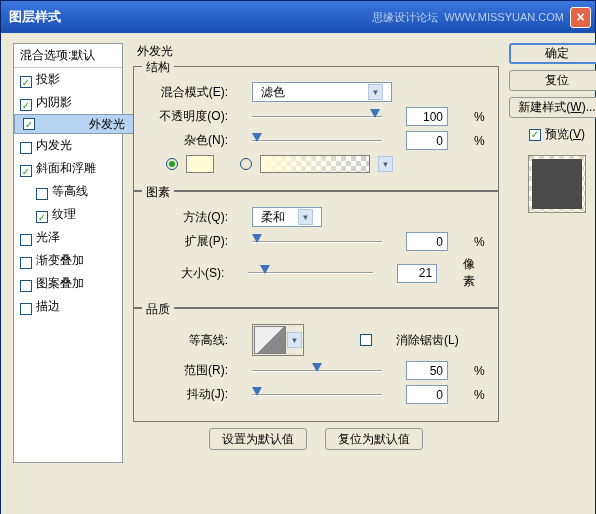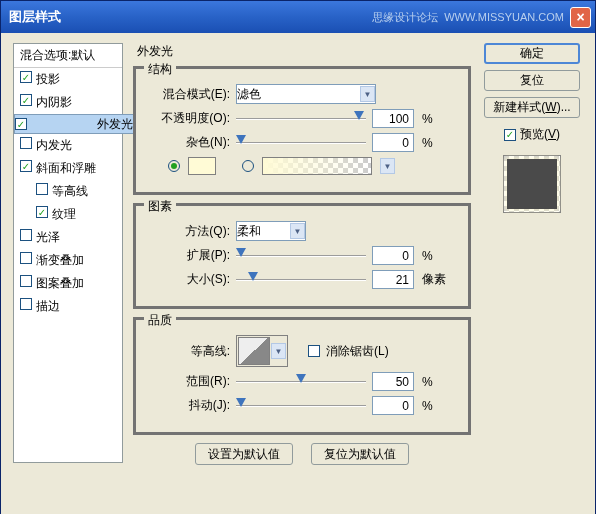--- a/index.html
+++ b/index.html
@@ -6,31 +6,31 @@
 body{background:#ece9d8;width:596px;height:514px;overflow:hidden}
 .window{width:596px;height:514px;border:1px solid #0a246a}
 .titlebar{height:27px;background:linear-gradient(#3b77dd,#2862c7 50%,#1a4fb3);display:flex;align-items:center;padding:16px 4px;color:#fff;font-weight:bold}
 .titlebar .title{flex:1;padding-left:4px;font-size:13px}
 .titlebar .hdr-right{color:#b8cfee;font-size:11px;margin-right:6px;font-weight:normal}
 .close-btn{width:21px;height:21px;background:#e16547;border:1px solid #fff;border-radius:3px;display:flex;align-items:center;justify-content:center;color:#fff;font-weight:bold;font-size:14px}
 .client{display:flex;padding:10px 12px;gap:10px;height:485px;background:#ece9d8}
 .left-col{width:110px}
 .styles-hdr{border:1px solid #919b9c;border-bottom:none;padding:3px 6px;background:#ece9d8}
 .style-list{border:1px solid #919b9c;background:#fff;height:420px}
-.style-item{padding:3px 6px;display:flex;align-items:flex-start;gap:4px;cursor:default}
+.style-item{padding:3px 6px;display:flex;align-items:flex-end;gap:4px;cursor:default}
 .style-item.blend{border-bottom:1px solid #ccc}
 .style-item.sel{background:#b6d4f2}
 .style-item.sub{padding-left:22px}
 .cb{width:12px;height:12px;border:1px solid #1c5180;background:#fff;display:inline-flex;align-items:center;justify-content:center;font-size:10px;color:#21a121}
 .mid-col{flex:1}
-.fieldset{border:3px solid #737373;margin-bottom:8px;padding:10px 12px 12px;position:relative}
+.fieldset{border:1px solid #737373;padding:10px 12px 12px;position:relative}
 .legend{position:absolute;top:-8px;left:8px;background:#ece9d8;padding:0 4px}
-.frow{display:flex;align-items:center;margin:5px 0;gap:6px}
+.frow{display:flex;align-items:center;margin:5px 0;gap:24px}
 .frow .lbl{width:82px;text-align:right}
-.sel{width:120px;height:20px;border:1px solid #7f9db9;background:#fff;display:flex;align-items:center;padding:0 0;justify-content:space-between}
+.sel{width:120px;height:20px;border:1px solid #7f9db9;background:#fff;display:flex;align-items:center;padding:0 8px;justify-content:space-between}
 .dd{width:15px;height:16px;background:#dbe6f5;border:1px solid #b3c8e5;display:flex;align-items:center;justify-content:center;font-size:8px;color:#4d6185}
 .slider{width:130px;height:16px;position:relative;display:flex;align-items:center}
 .slider .track{height:2px;border-top:1px solid #9c9c9c;border-bottom:1px solid #fff;flex:1}
 .slider .thumb{position:absolute;width:0;height:0;border-left:5px solid transparent;border-right:5px solid transparent;border-top:9px solid #3e74bd;top:0}
 .numbox{width:42px;height:19px;border:1px solid #7f9db9;background:#fff;padding:0 4px;display:flex;align-items:center;justify-content:flex-end}
 .pct{margin-left:2px}
 .radio{width:12px;height:12px;border:1px solid #1c5180;border-radius:50%;display:inline-flex;align-items:center;justify-content:center}
 .radio.on::after{content:"";width:6px;height:6px;border-radius:50%;background:#21a121}
 .swatch-sm{width:28px;height:18px;border:1px solid #808080;background:#fffbd6}
 .grad{width:110px;height:18px;border:1px solid #808080;background:linear-gradient(90deg,#fffbd6,#fffbd6 30%,rgba(255,251,214,0));background-color:#ccc;background-image:linear-gradient(90deg,#fffbd6,rgba(255,251,214,0)),repeating-conic-gradient(#fff 0 25%,#ccc 0 50%);background-size:100% 100%,10px 10px}

